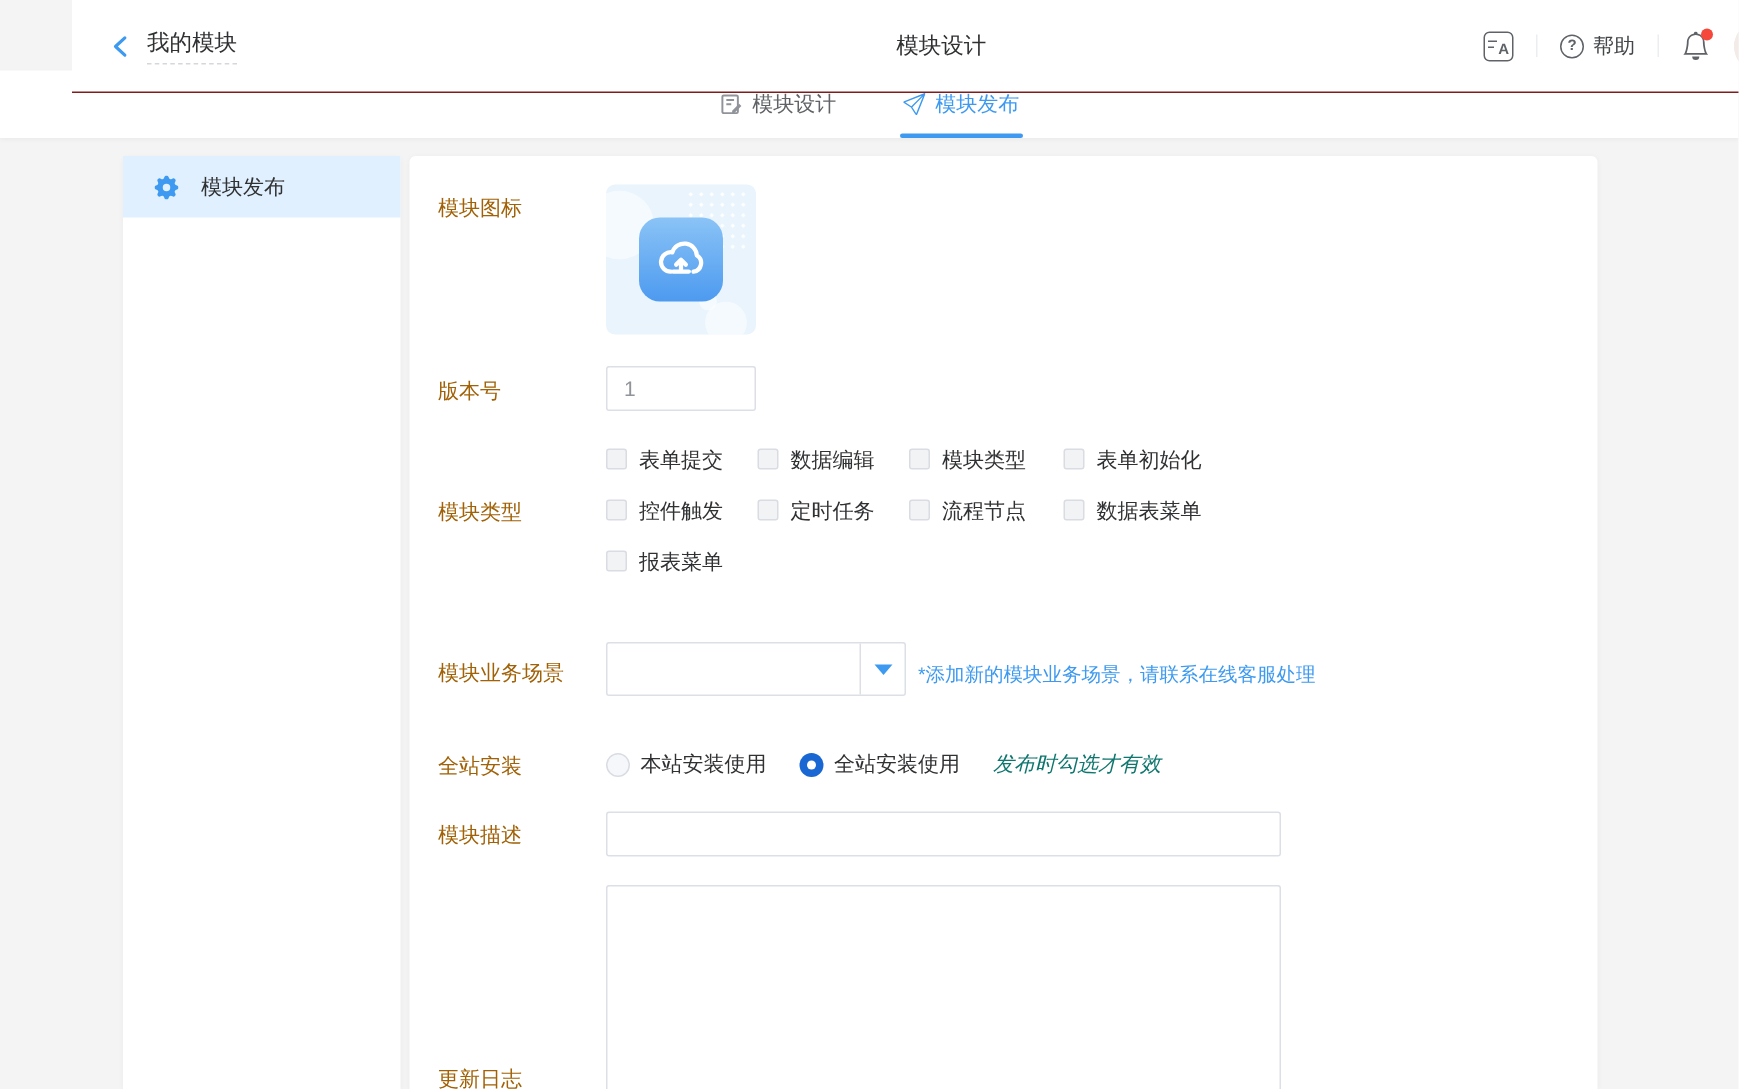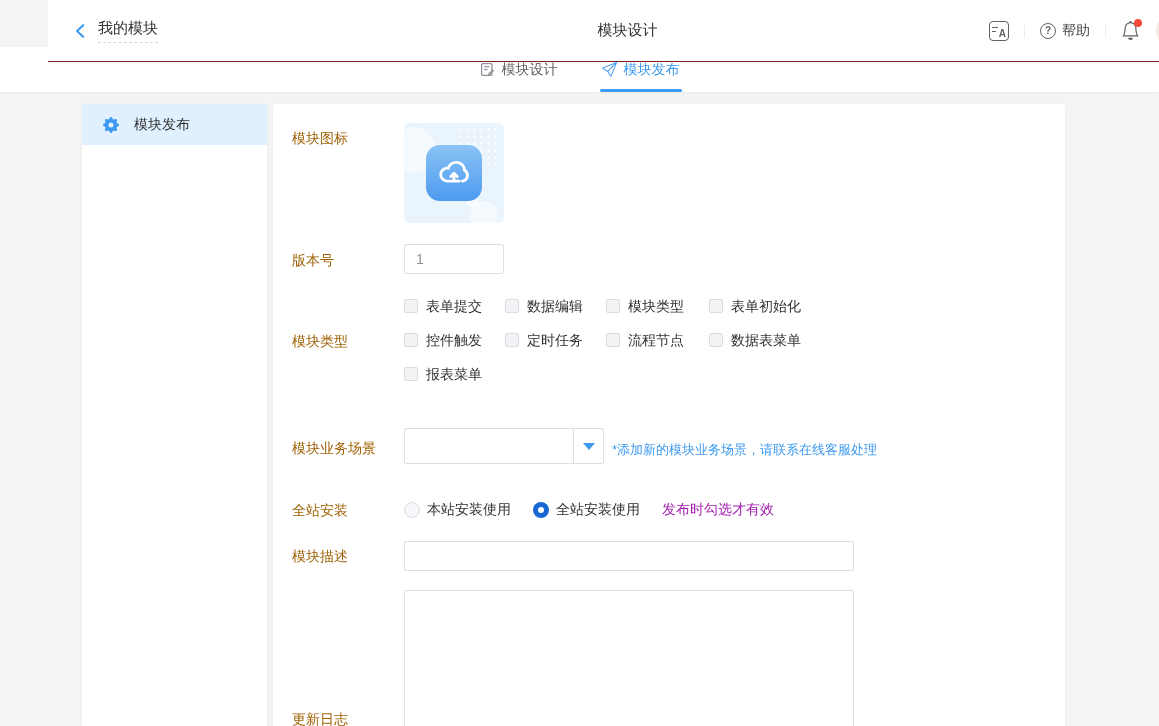--- a/index.html
+++ b/index.html
@@ -109,21 +109,21 @@
   .select-arrow-zone { width:30px; border-left:1px solid #dcdfe6; display:flex; align-items:center; justify-content:center; }
   .tri-down { width:0; height:0; border-left:6px solid transparent; border-right:6px solid transparent; border-top:7px solid #3d9af0; }
   
   .radio-row { position:absolute; left:131px; top:394px; height:24px; display:flex; align-items:center; gap:22px;text-align:center; }
   .radio-item { display:flex; align-items:center; gap:7px; cursor:pointer; }
   .radio { width:16px; height:16px; border-radius:50%; flex:none; }
   .radio.off { border:1px solid #d9dce3; background:#f5f7fa; }
   .radio.on { background:#1967d2; position:relative; }
   .radio.on::after { content:""; position:absolute; left:5px; top:5px; width:6px; height:6px; border-radius:50%; background:#fff; }
   .radio-label { font-size:14px; color:#303133; }
-  .inline-link { font-size:14px; color:#a21caf; cursor:pointer; }
+  .inline-link { font-size:14px; color:#0f766e; cursor:pointer;font-style:italic; }
   
   .log-area {
     position:absolute; left:131px; top:486px; width:450px; height:230px;
     border:1px solid #dcdfe6; border-radius:2px; resize:none; outline:none;
     font-family:"Liberation Sans","DejaVu Sans",sans-serif; font-size:14px; color:#606266; padding:8px 11px;
   }
 </style>
 </head>
 <body>
 

